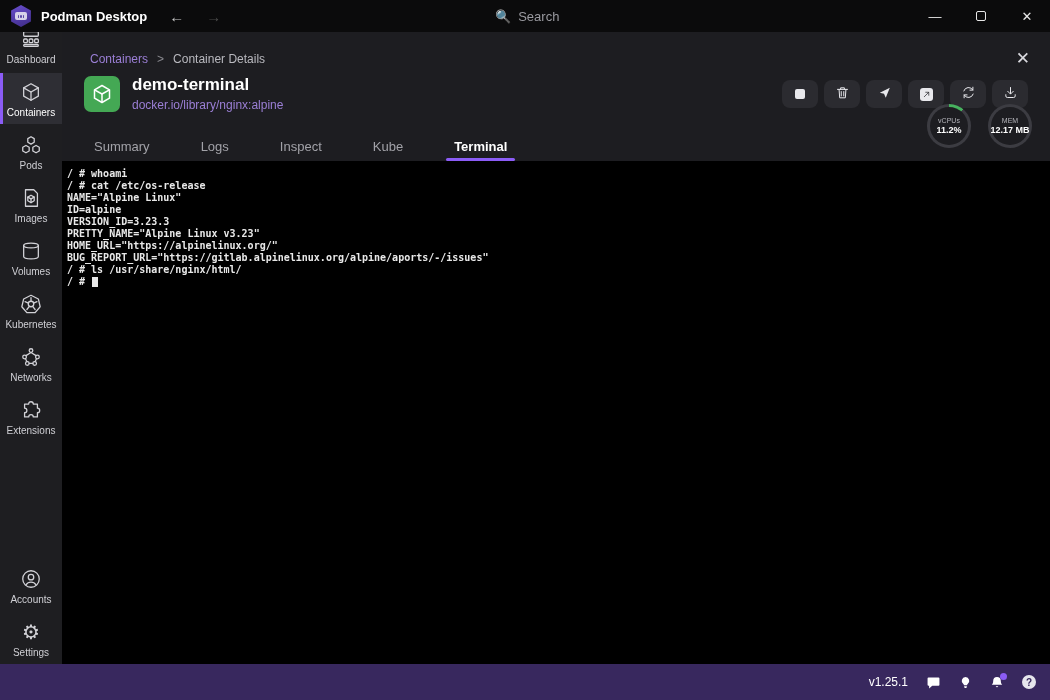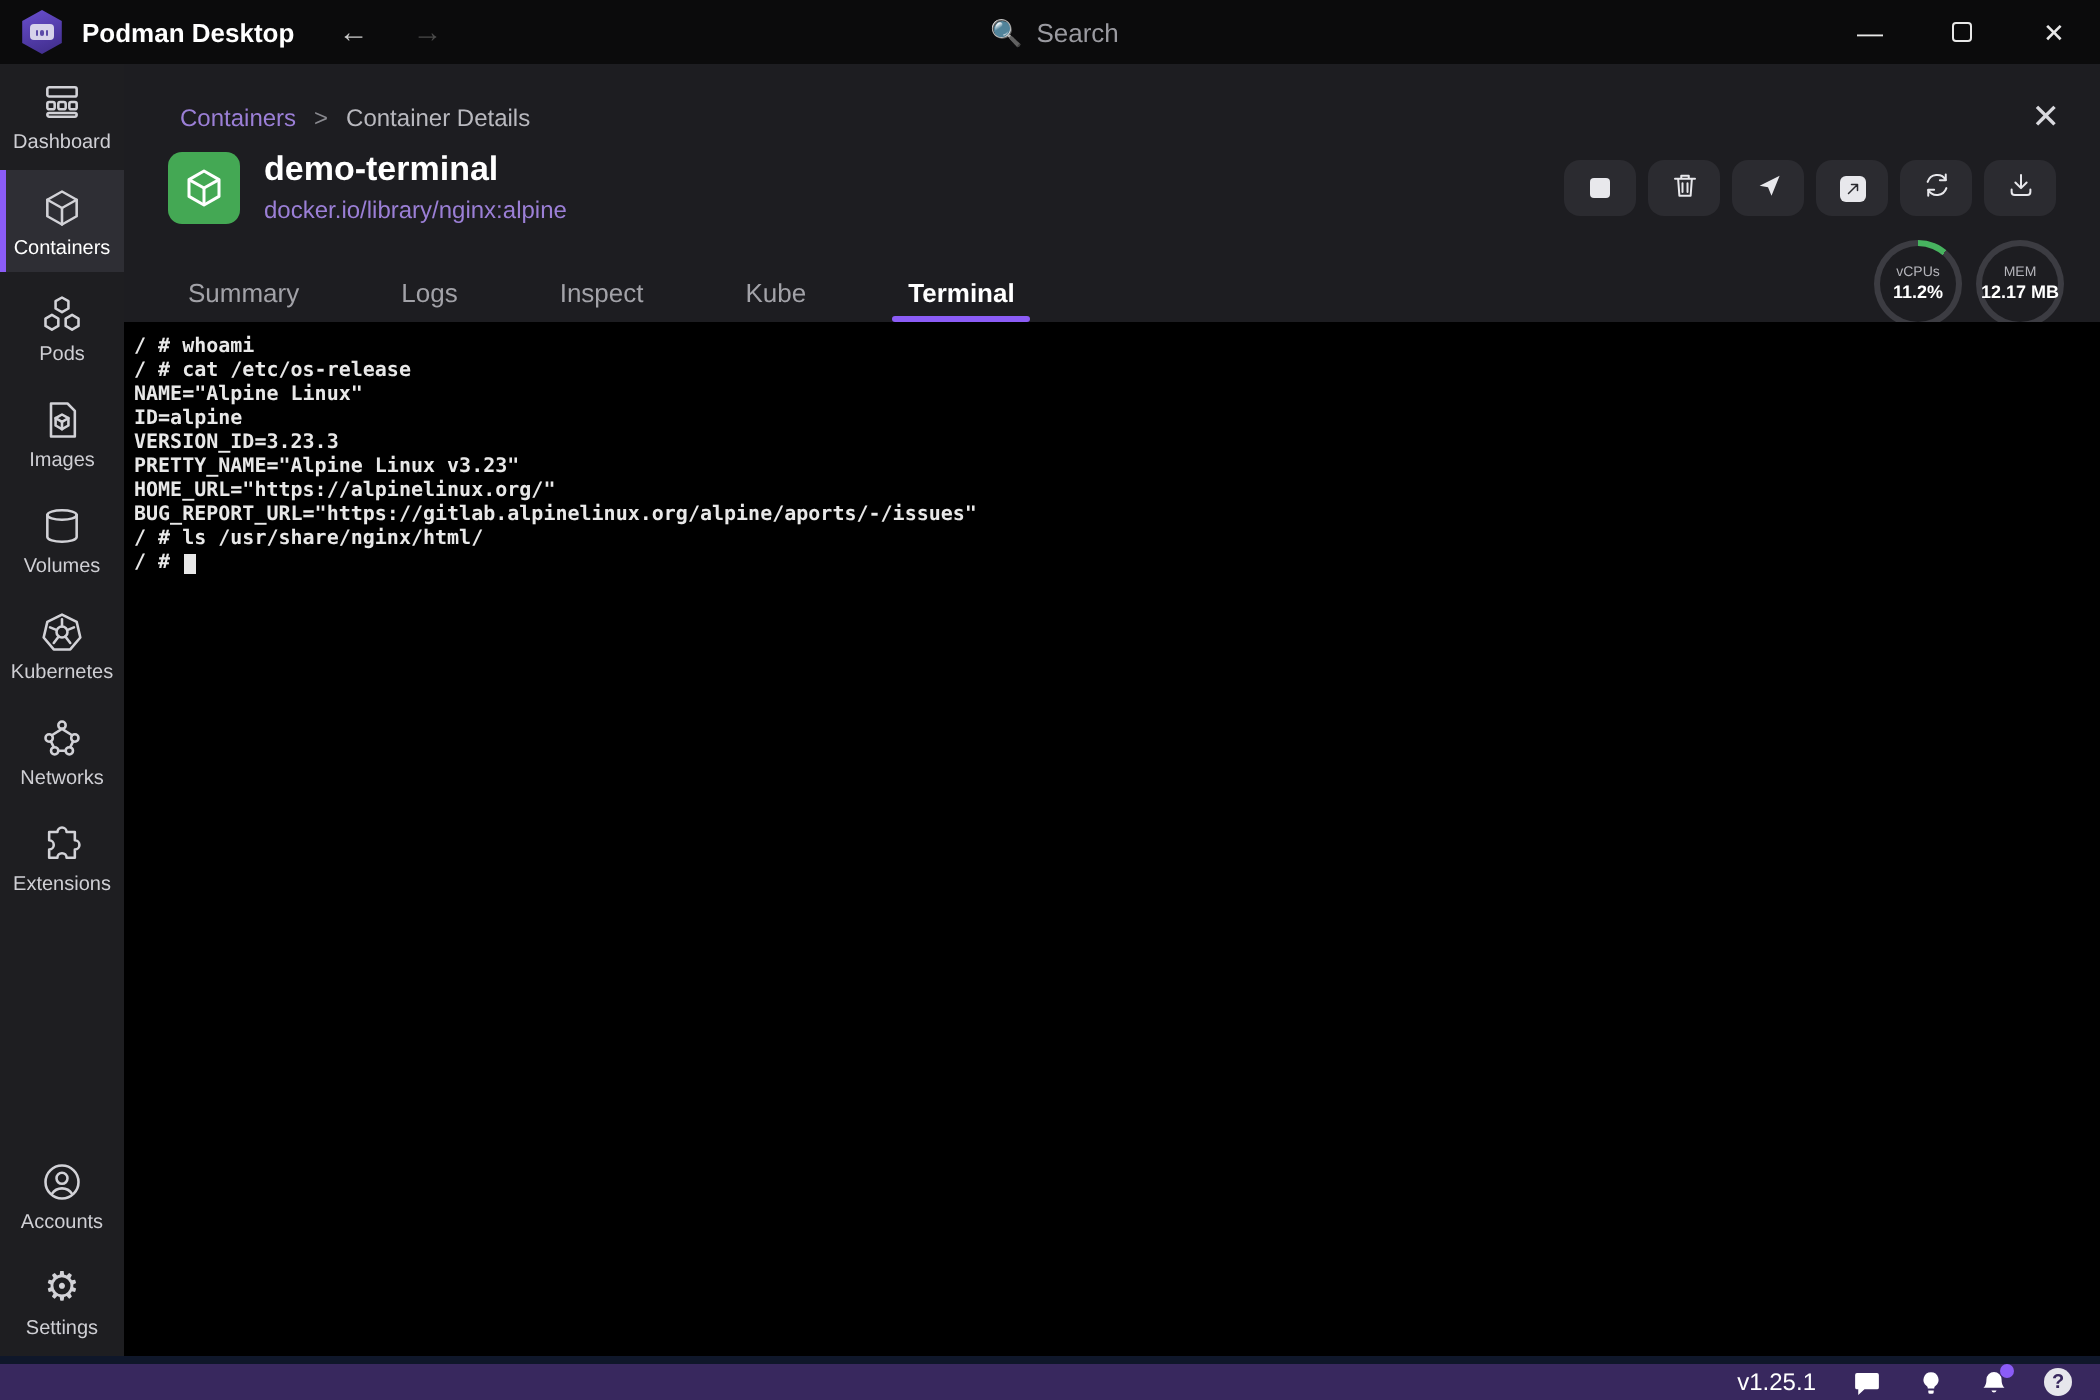--- a/index.html
+++ b/index.html
@@ -24,21 +24,21 @@
   .nav-fwd { color:#4a4a4a; }
   .search-box { position:absolute; left:495px; top:0; height:32px; display:flex;
                 align-items:center; gap:7px; color:#9a9aa0; font-size:13px; cursor:pointer; }
   .search-glyph { font-size:13px; color:#b9b9bf; }
   .win-controls { position:absolute; right:0; top:0; height:32px; display:flex; }
   .win-btn { width:46px; height:32px; background:none; border:none; color:#e8e8e8;
              font-size:13px; display:flex; align-items:center; justify-content:center; cursor:pointer; }
   .win-max span { display:block; width:10px; height:10px; border:1px solid #e8e8e8; border-radius:2px; }
 
   
-  .sidebar { position:absolute; top:32px; left:0; width:62px; height:646px;
+  .sidebar { position:absolute; top:20px; left:0; width:62px; height:646px;
              background:#1e1e21; display:flex; flex-direction:column; z-index:20; }
   .side-item { width:62px; padding:7px 0 6px 0; display:flex; flex-direction:column;
                align-items:center; gap:3px; cursor:pointer; border-left:3px solid transparent;
                border-right:3px solid transparent; margin-bottom:2px; }
   .side-item .lbl { font-size:10px; color:#cfcfd4; }
   .side-item.active { background:#2e2e34; border-left-color:#8b5cf6; }
   .side-item.active .lbl { color:#fff; }
   .side-icon { width:24px; height:24px; display:flex; align-items:center; justify-content:center; }
   .side-icon svg { stroke:#d2d2d7; fill:none; stroke-width:1.4; stroke-linejoin:round; stroke-linecap:round; }
   .side-spacer { flex:1; }
@@ -71,39 +71,39 @@
 
   
   .tabs { position:absolute; top:99px; left:30px; display:flex; gap:47px; height:30px; }
   .tab { background:none; border:none; color:#a2a2a8; font-size:13px; height:30px;
          cursor:pointer; padding:0 2px; position:relative; font-family:"Liberation Sans",sans-serif; }
   .tab.active { color:#fff; font-weight:bold; }
   .tab.active::after { content:""; position:absolute; left:-6px; right:-6px; bottom:0;
                        height:3px; background:#8b5cf6; border-radius:2px; }
 
   
-  .gauges { position:absolute; top:88px; right:18px; display:flex; gap:7px; }
+  .gauges { position:absolute; top:72px; right:18px; display:flex; gap:17px; }
   .gauge { width:44px; height:44px; border-radius:50%; background:#3c3c42;
            display:flex; align-items:center; justify-content:center; }
   .gauge.cpu { background:conic-gradient(#47b35f 0deg 40deg, #3c3c42 40deg 360deg); }
   .gauge-in { width:38px; height:38px; border-radius:50%; background:#1d1d21;
               display:flex; flex-direction:column; align-items:center; justify-content:center; }
   .g-lbl { font-size:7px; color:#b5b5bb; }
   .g-val { font-size:9px; color:#fff; font-weight:bold; margin-top:1px; white-space:nowrap; }
 
   
   .terminal { position:absolute; top:129px; left:0; width:988px; height:517px;
               background:#000; padding:7px 0 0 5px; cursor:text; }
   .tline { font-family:"DejaVu Sans Mono","Liberation Mono",monospace; font-size:10px;
            line-height:12px; color:#e8e8e8; font-weight:bold; white-space:pre; }
   .cursor { display:inline-block; width:6px; height:10px; background:#e8e8e8;
             vertical-align:text-bottom; margin-left:1px; }
 
   
-  .statusbar { position:absolute; bottom:0; left:0; width:1050px; height:18px;
+  .statusbar { position:absolute; bottom:0; left:0; width:1050px; height:36px;
                background:#38285e; display:flex; align-items:center; justify-content:flex-end;
                gap:18px; padding-right:14px; z-index:40; }
   .sb-version { color:#fff; font-size:12px; }
   .sb-icon { background:none; border:none; cursor:pointer; display:flex; align-items:center;
              justify-content:center; position:relative; padding:0; }
   .sb-icon svg { fill:#fff; stroke:none; }
   .bell-dot { position:absolute; top:-2px; right:-3px; width:7px; height:7px;
               border-radius:50%; background:#8b5cf6; }
   .help-circ { width:14px; height:14px; border-radius:50%; background:#e6e6ec; color:#38285e;
                font-size:10px; font-weight:bold; display:flex; align-items:center; justify-content:center; }

